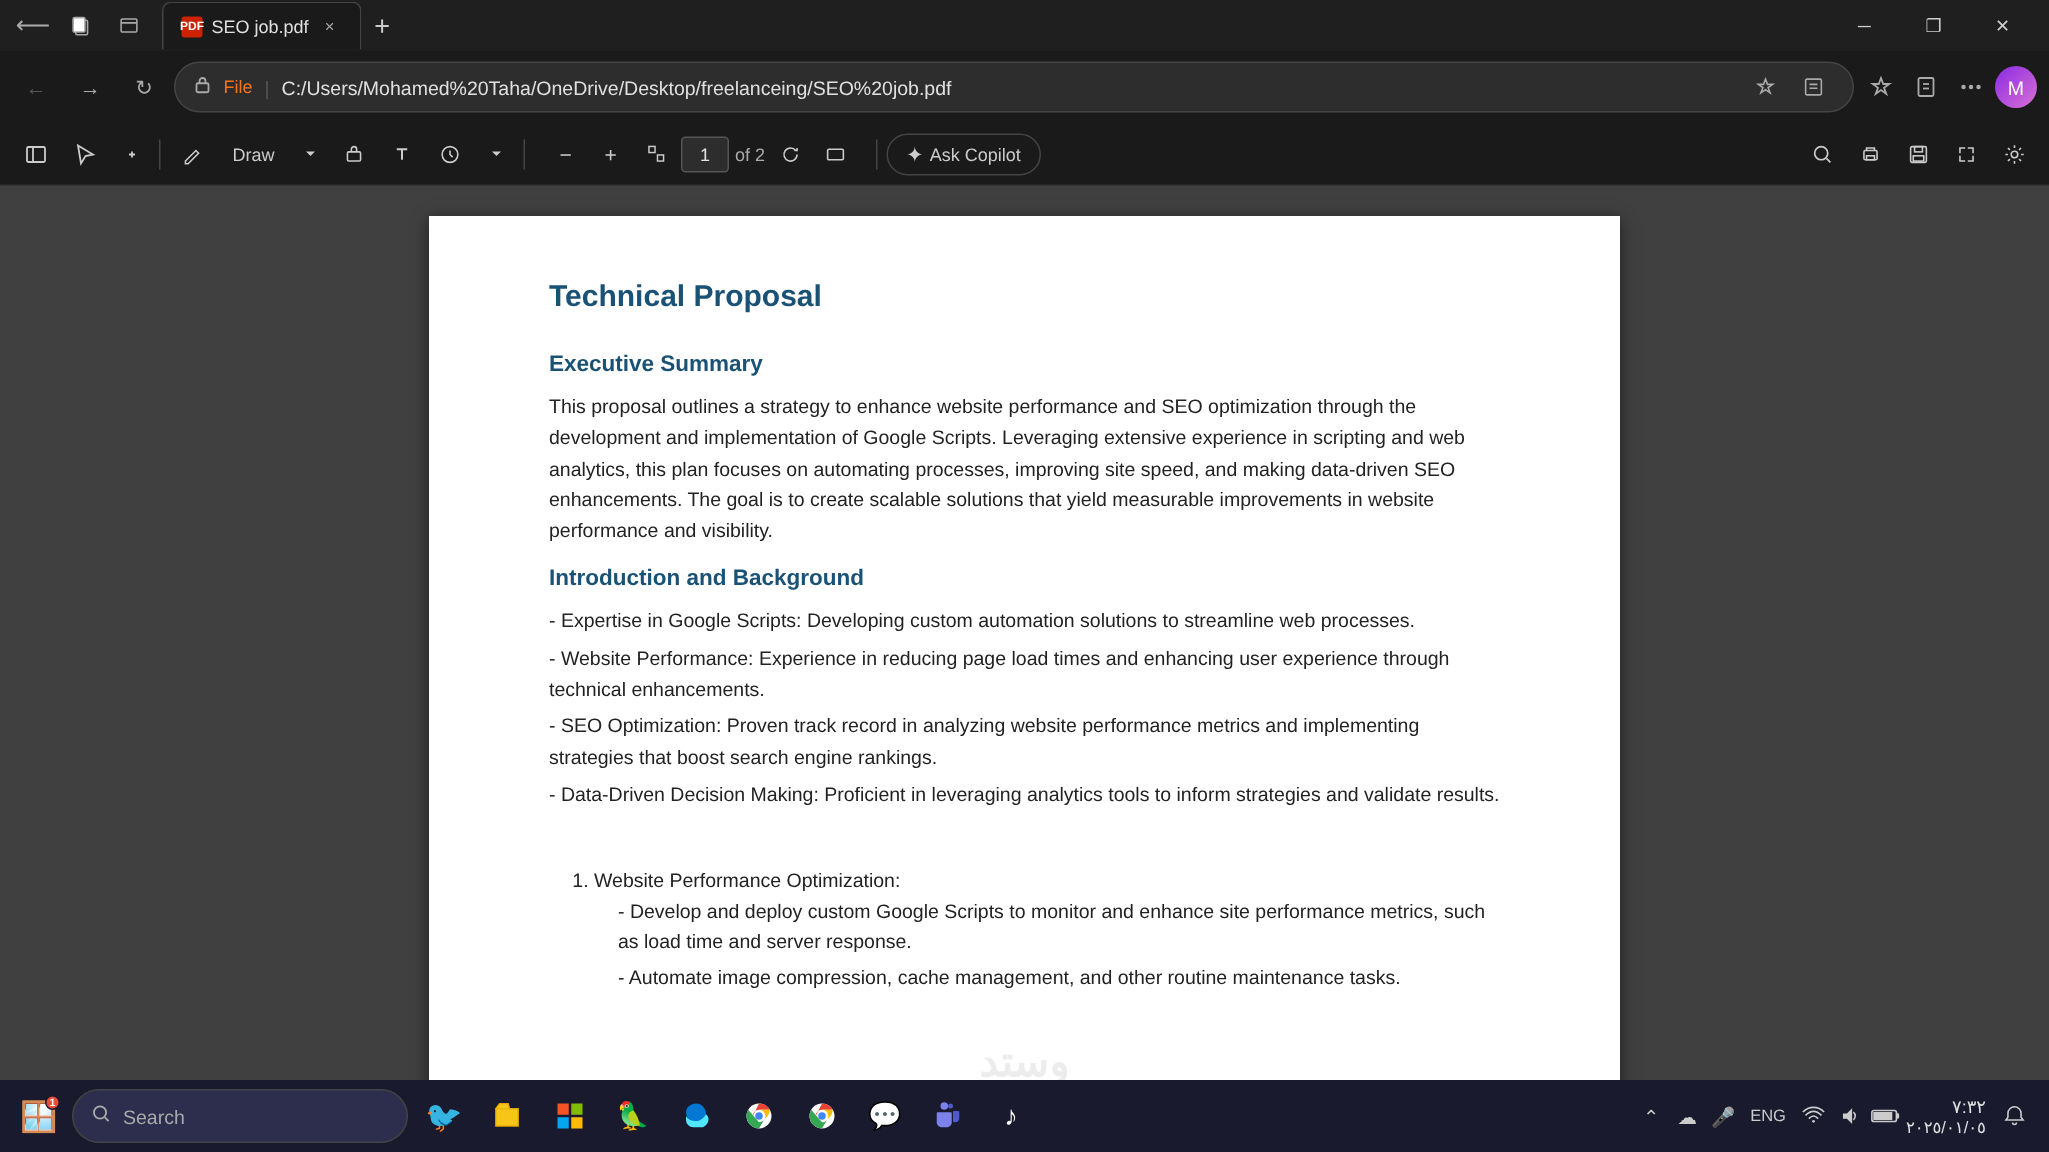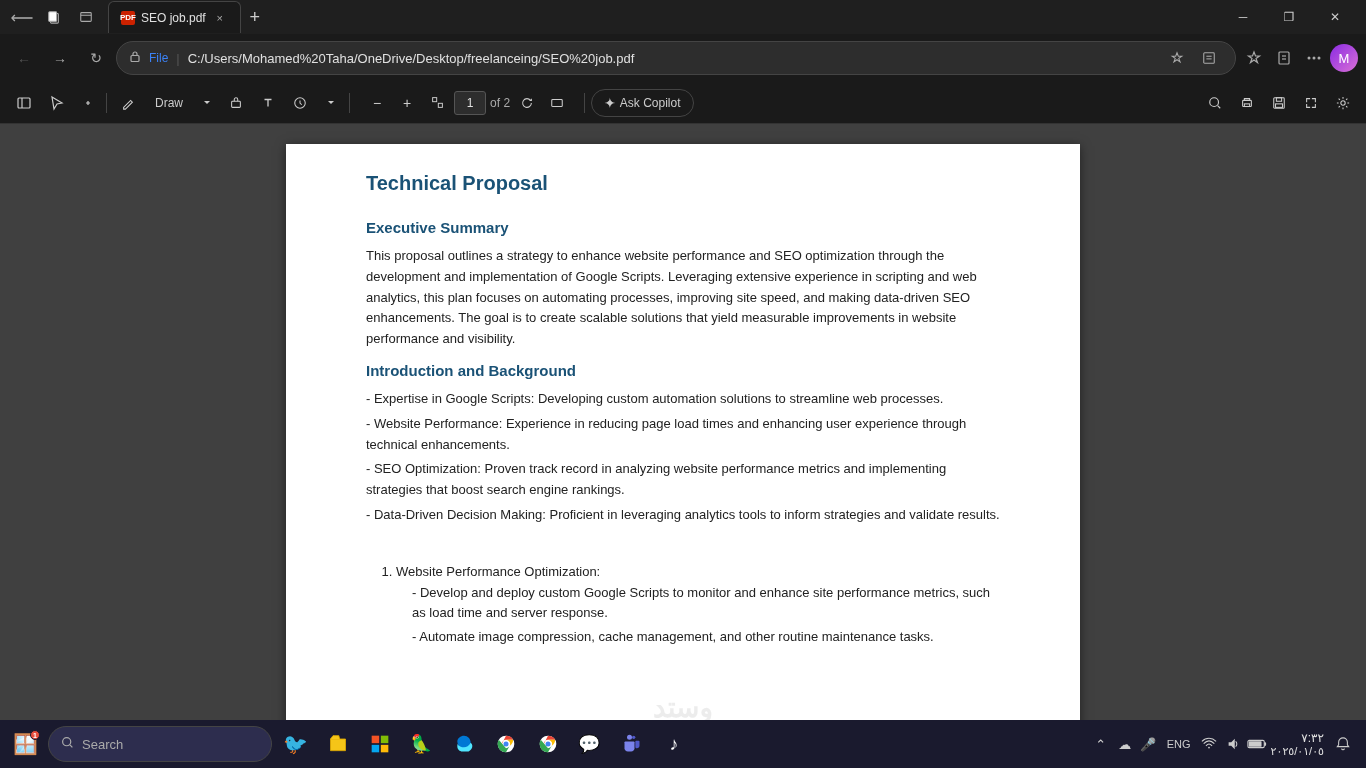--- a/index.html
+++ b/index.html
@@ -138,21 +138,21 @@
       overflow-y: auto;
       display: flex;
       justify-content: center;
       padding: 20px 0;
       position: relative;
     }
     .pdf-page {
       background: white;
       width: 794px;
       min-height: 600px;
-      padding: 28px 80px;
+      padding: 43px 80px;
       box-shadow: 0 2px 10px rgba(0,0,0,0.5);
       position: relative;
     }
     .pdf-title {
       color: #1a5276;
       font-size: 20px;
       font-weight: 600;
       margin-bottom: 24px;
       font-family: 'Segoe UI', Arial, sans-serif;
     }
@@ -292,21 +292,21 @@
   <div class="nav-btn disabled">←</div>
   <div class="nav-btn">→</div>
   <div class="nav-btn">↻</div>
   <div class="address-input">
     <span class="address-icon">
       <svg width="12" height="13" viewBox="0 0 12 13" fill="none">
           <rect x="2" y="5.5" width="8" height="6" rx="1" stroke="#aaa" stroke-width="1.2"></rect>
           <path d="M4 5.5V4a2 2 0 0 1 4 0v1.5" stroke="#aaa" stroke-width="1.2" fill="none"></path>
         </svg>
     </span>
-    <span style="color:#3b82f6;font-size:12px;">File</span>
+    <span style="color:#f97316;font-size:12px;">File</span>
     <span class="address-separator">|</span>
     <span class="address-text">C:/Users/Mohamed%20Taha/OneDrive/Desktop/freelanceing/SEO%20job.pdf</span>
     <div class="address-right-icons">
       <div class="addr-icon-btn">
         <svg width="14" height="14" viewBox="0 0 16 16" fill="none">
             <path d="M8 2l1.5 4h4l-3.5 2.5 1.5 4L8 10l-3.5 2.5 1.5-4L2.5 6h4z" stroke="#aaa" stroke-width="1.2"></path>
           </svg>
       </div>
       <div class="addr-icon-btn">
         <svg width="14" height="14" viewBox="0 0 16 16" fill="none">

